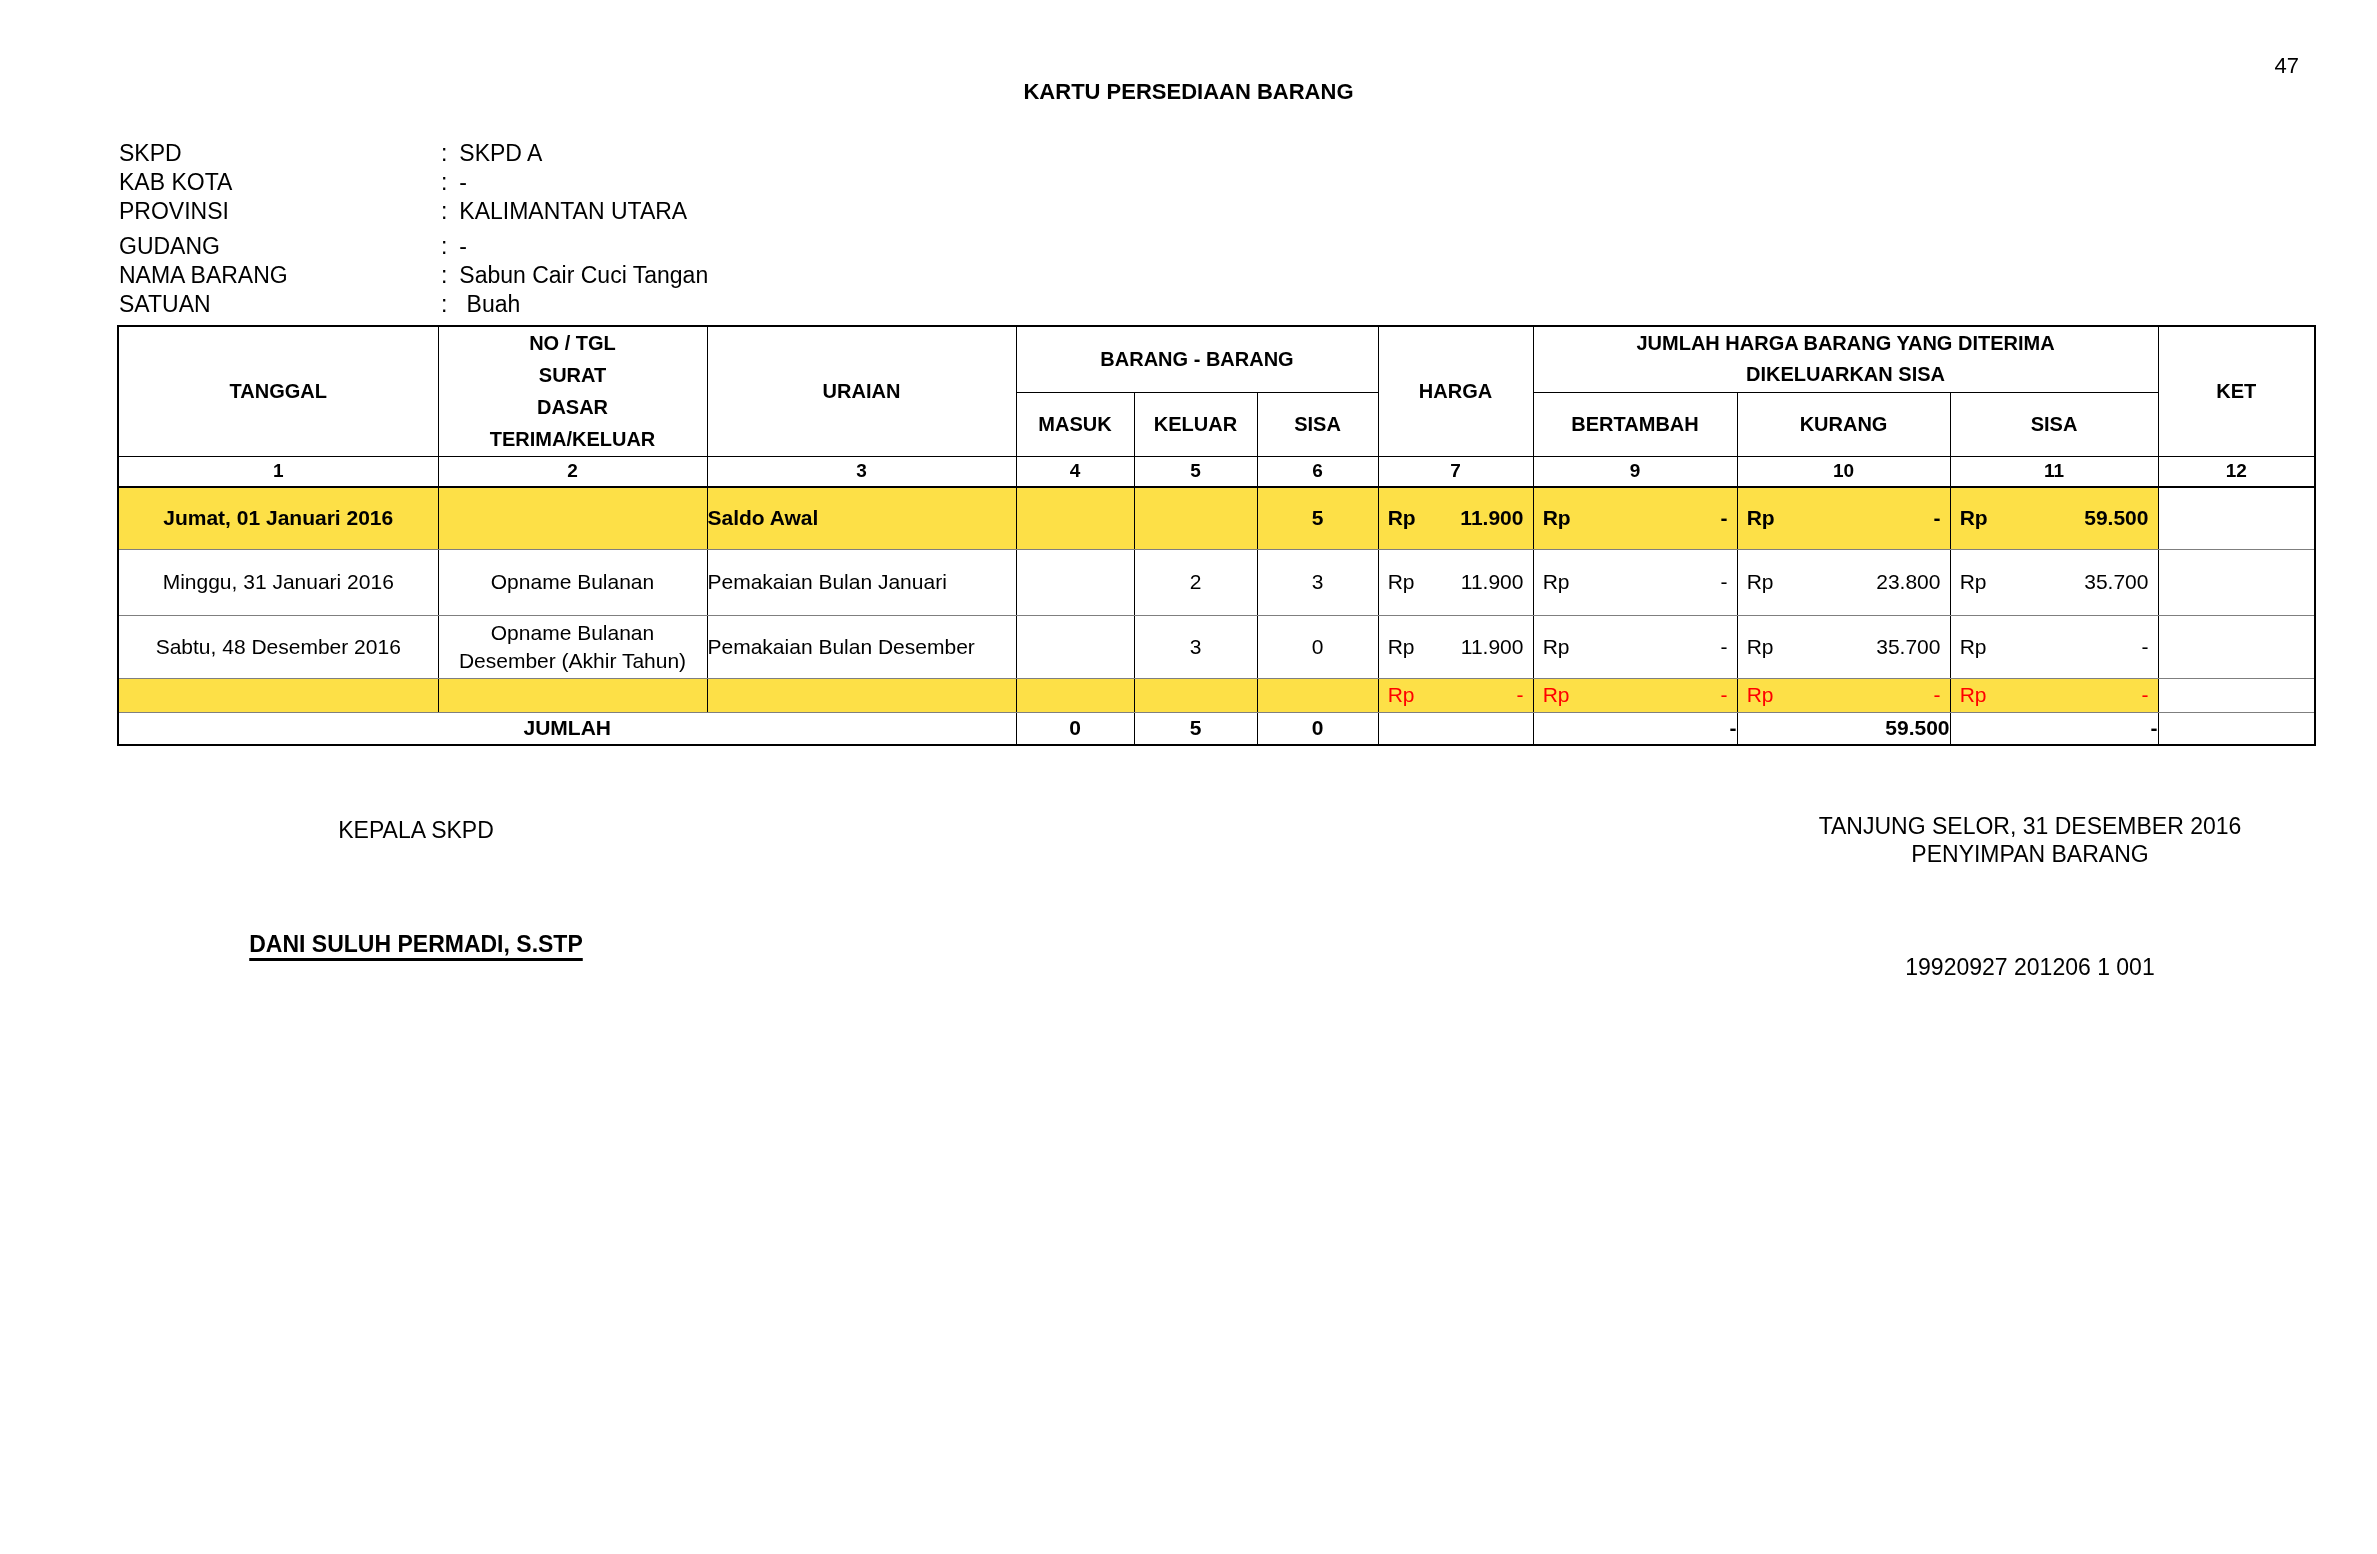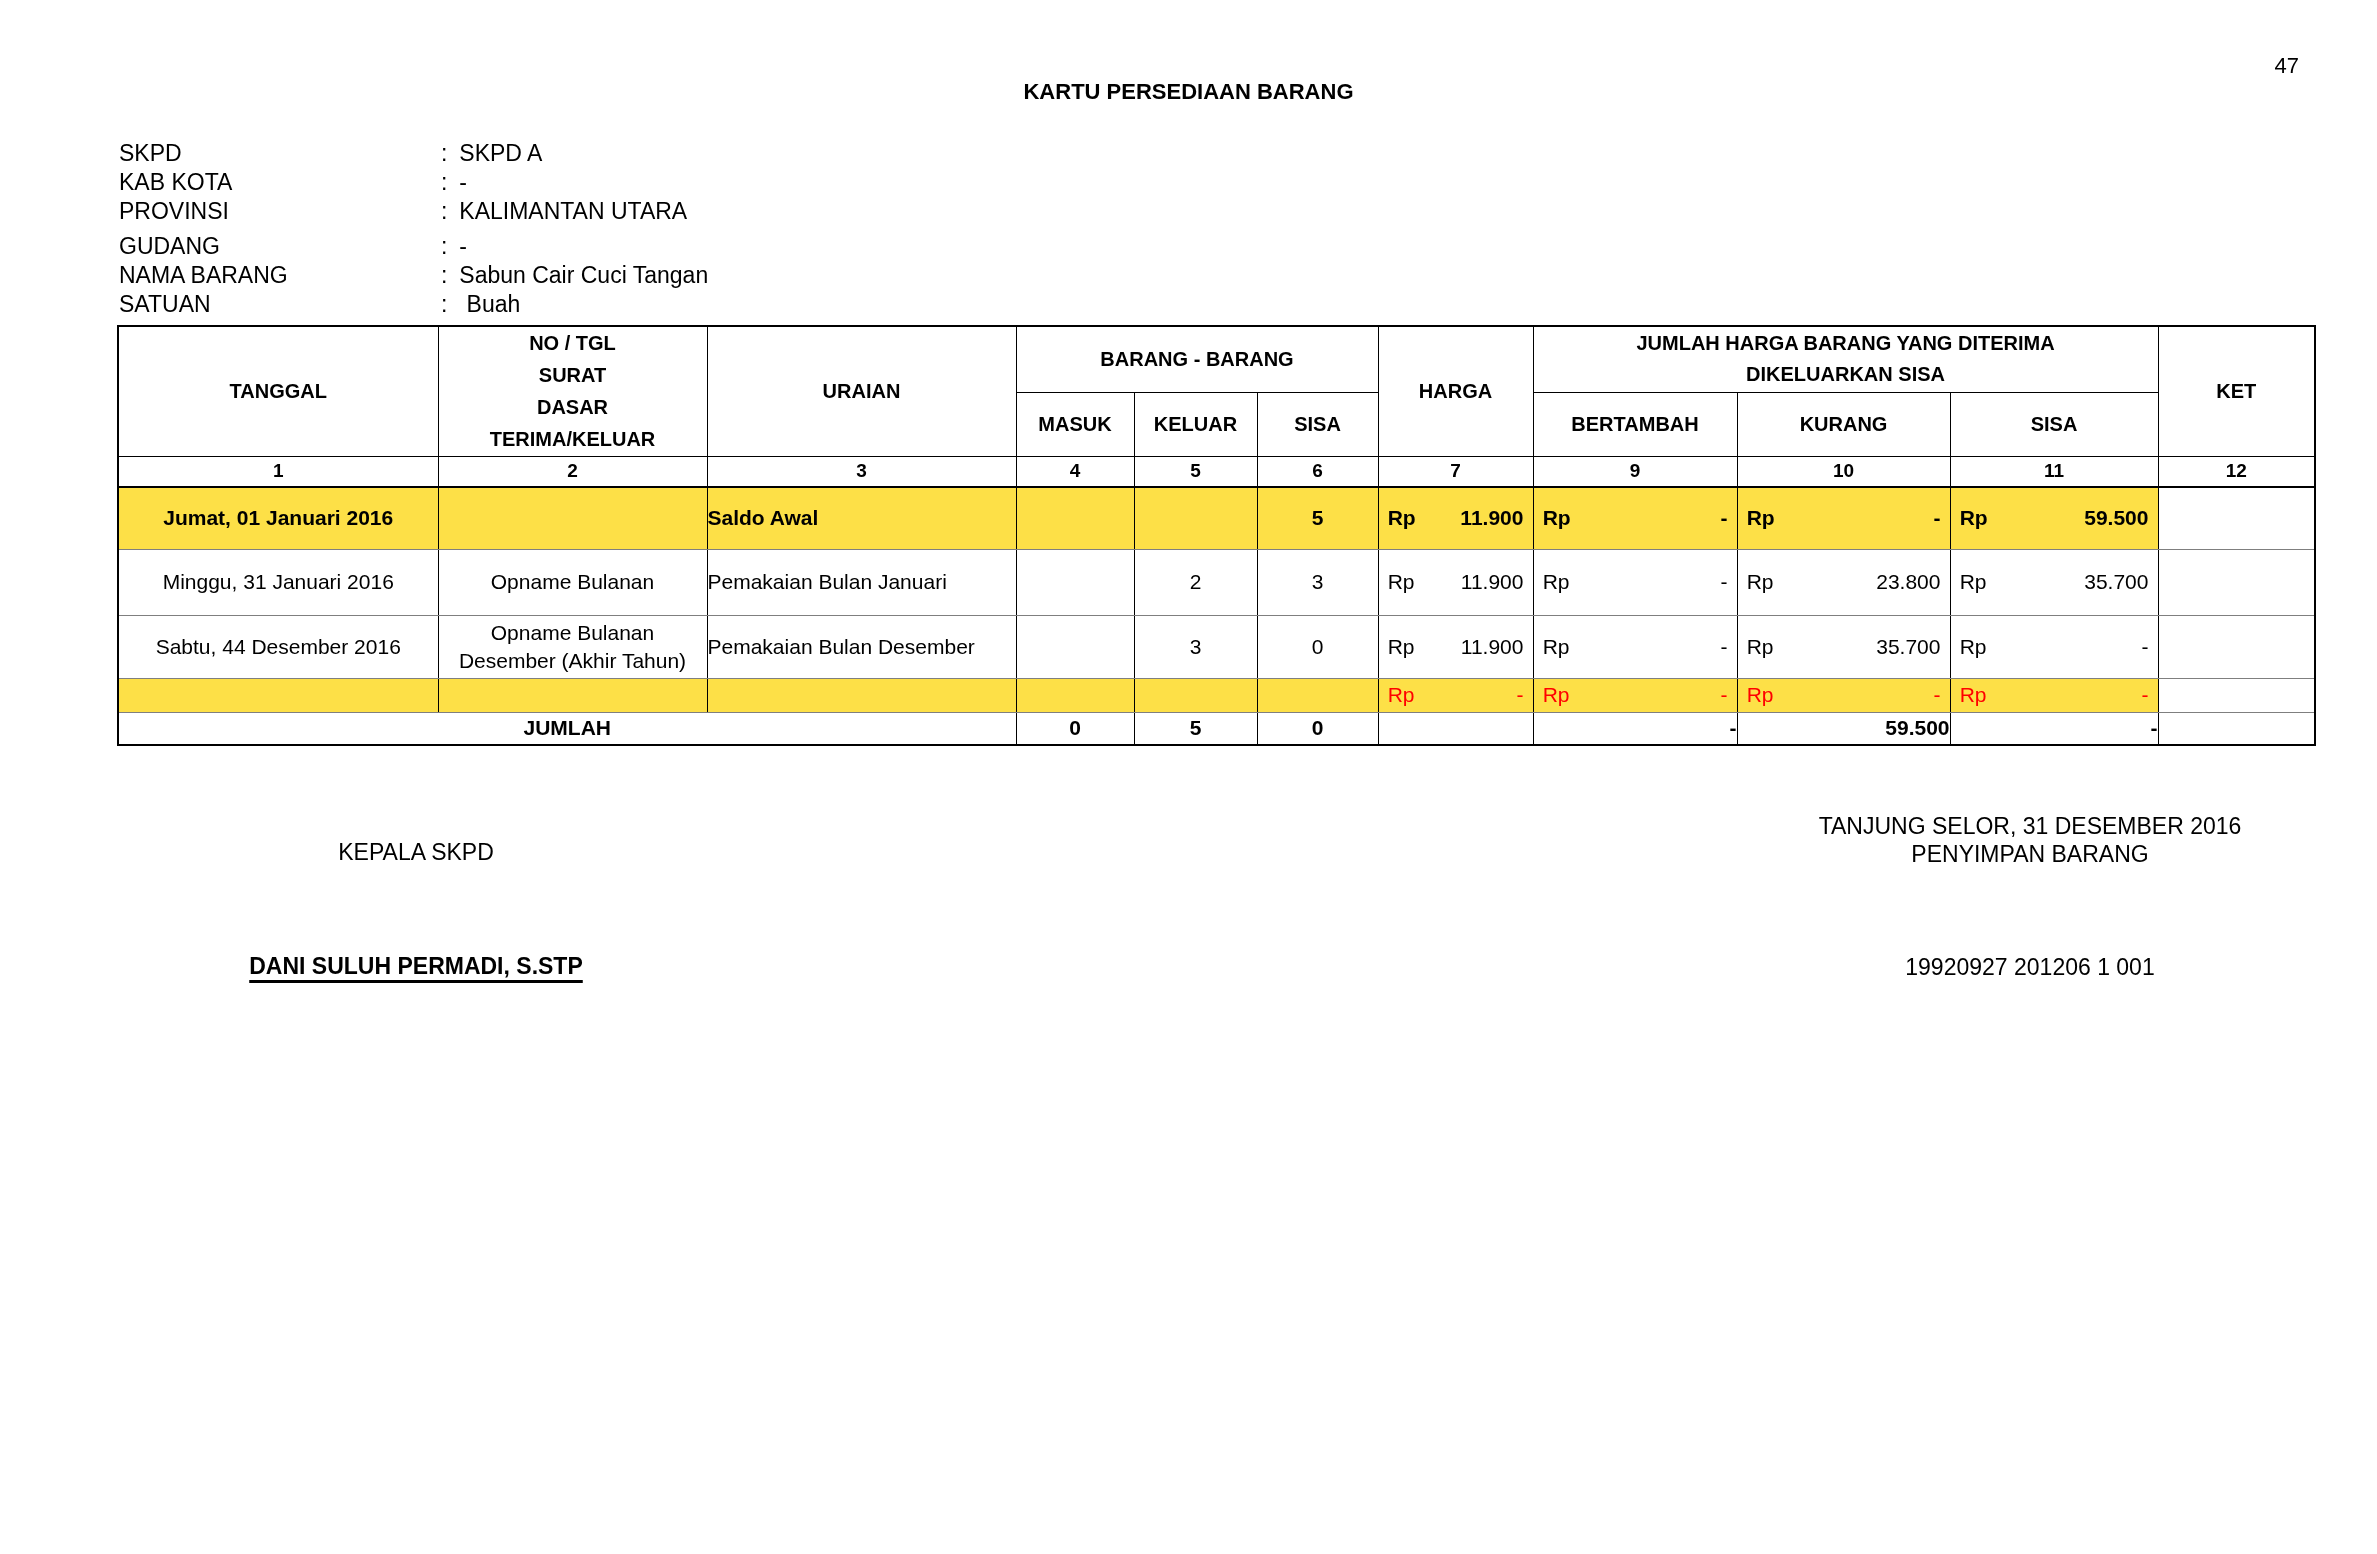--- a/index.html
+++ b/index.html
@@ -38,21 +38,21 @@
   .bold{font-weight:bold;}
   .red{color:#ff0000;}
   .c-center{text-align:center;}
   .c-left{text-align:left;padding-left:8.2px;}
   .c-right{text-align:right;padding-right:9.1px;}
   .acct{display:flex;justify-content:space-between;align-items:center;padding:0 9.1px;}
   .two-line{line-height:27.4px;}
 
   
   .sig{position:absolute;text-align:center;font-size:23px;line-height:28px;}
-  .sig-left{left:119px;top:838px;width:594px;}
+  .sig-left{left:119px;top:816px;width:594px;}
   .sig-right{left:1710px;top:812px;width:640px;}
   .sig .gap-left{height:86px;}
   .sig .gap-right{height:85px;}
   .sig-name{font-weight:bold;text-decoration:underline;text-decoration-thickness:2.7px;text-underline-offset:5.5px;}
 </style>
 </head>
 <body>
 
 <div class="page-number">47</div>
 <div class="doc-title">KARTU PERSEDIAAN BARANG</div>
@@ -209,21 +209,21 @@
     <td>
           <div class="acct">
       <span>Rp</span>
       <span>35.700</span>
           </div>
         </td>
     <td></td>
   </tr>
 
   <tr class="r3">
-    <td class="c-center">Sabtu, 44 Desember 2016</td>
+    <td class="c-center">Sabtu, 48 Desember 2016</td>
     <td class="c-center">
       <div class="two-line">Opname Bulanan</div>
       <div class="two-line">Desember (Akhir Tahun)</div>
     </td>
     <td class="c-left">Pemakaian Bulan Desember</td>
     <td class="c-center"></td>
     <td class="c-center">3</td>
     <td class="c-center">0</td>
     <td>
           <div class="acct">

